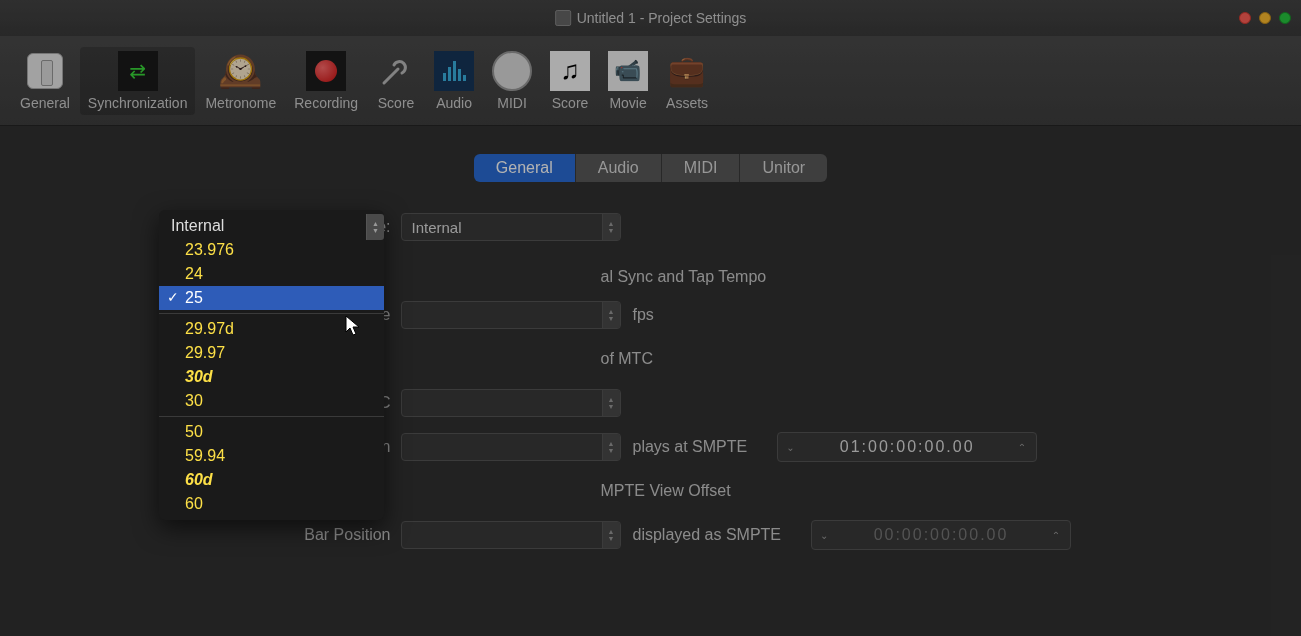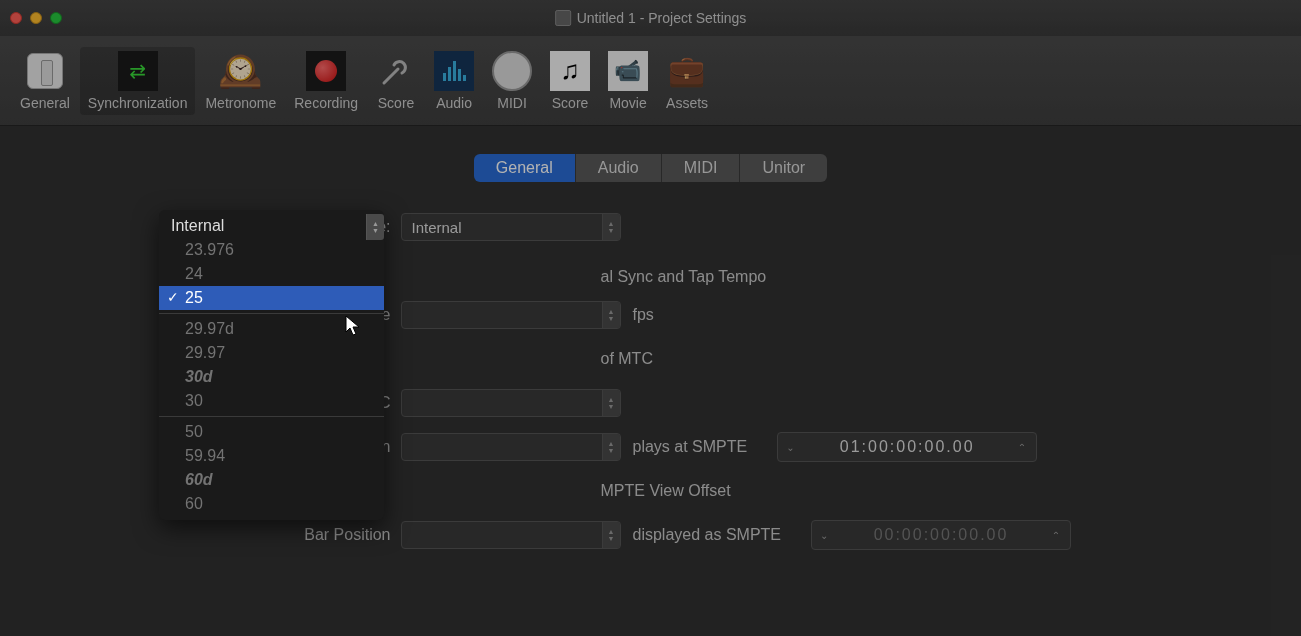--- a/index.html
+++ b/index.html
@@ -26,20 +26,21 @@
       pointer-events: none;
     }
     
     .title-bar {
       height: 28px;
       background: linear-gradient(#444, #3a3a3a);
       display: flex;
       align-items: center;
       padding: 18px 10px;
       position: relative;
+      justify-content: flex-end;
     }
     .traffic-lights {
       display: flex;
       gap: 8px;
     }
     .traffic-light {
       width: 12px;
       height: 12px;
       border-radius: 50%;
     }
@@ -217,21 +218,21 @@
       padding: 4px 0;
     }
     .dd-sep {
       height: 1px;
       background: #3a3a3a;
       margin: 3px 0;
     }
     .dd-item {
       padding: 3px 12px 3px 26px;
       font-size: 16px;
-      color: #737373;
+      color: #fde047;
       position: relative;
       cursor: pointer;
     }
     .dd-item.selected {
       background: #2e5cb8;
       color: #fff;
     }
     .dd-item .check {
       position: absolute;
       left: 8px;

